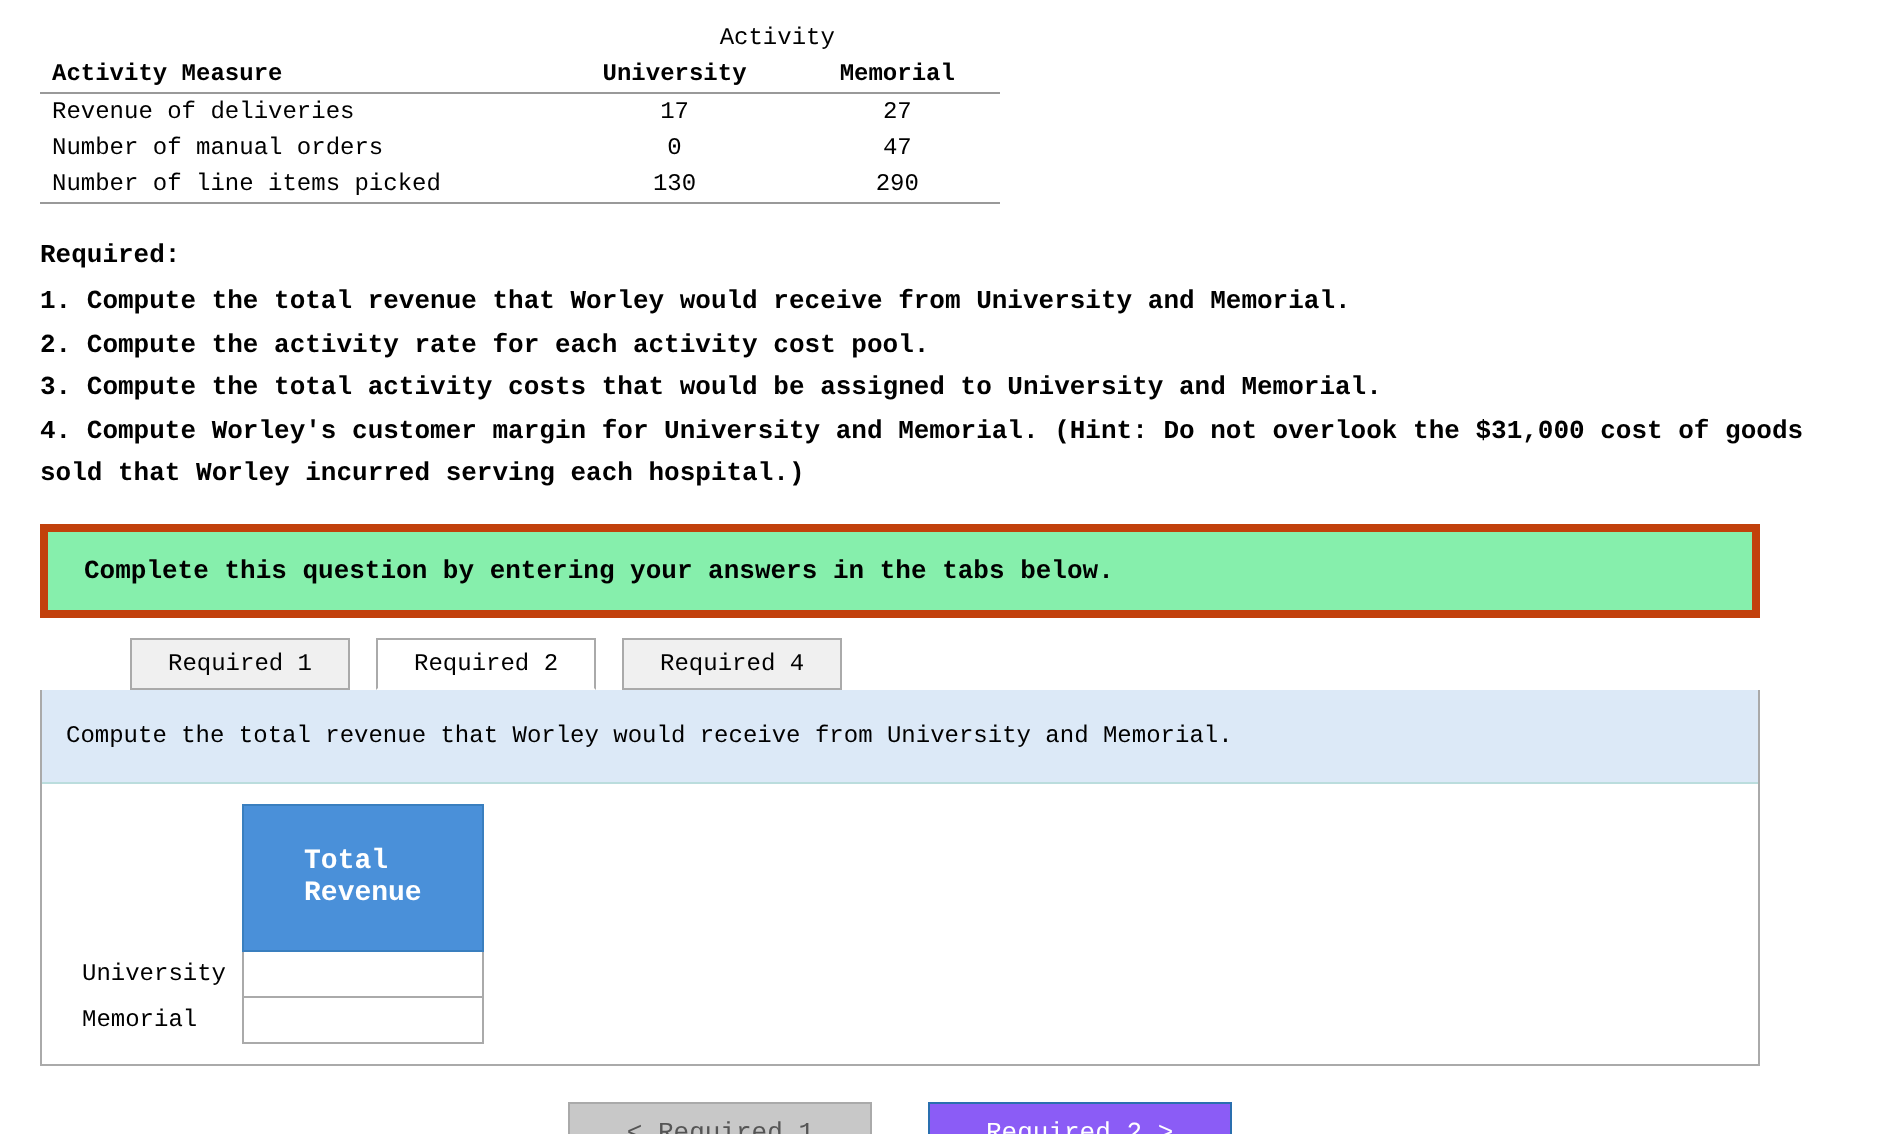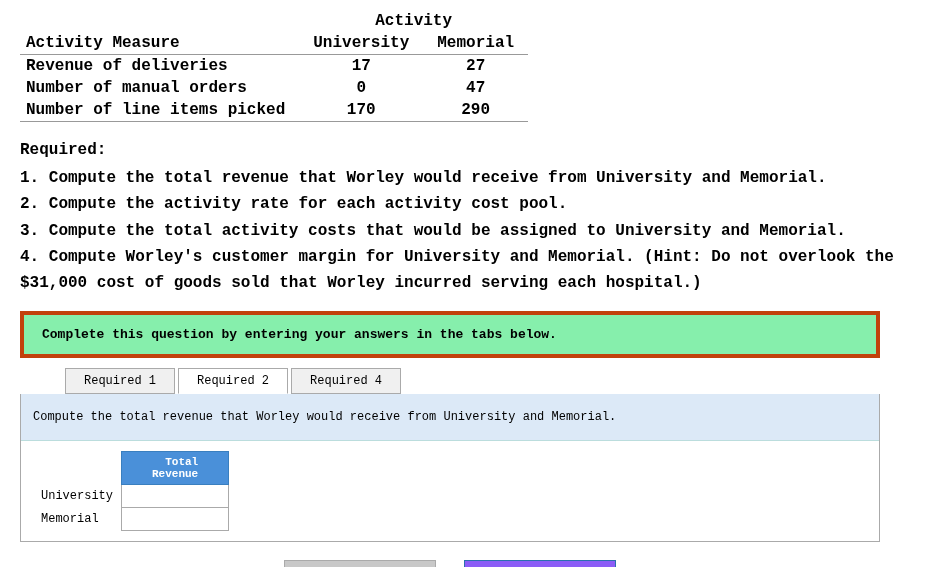--- a/index.html
+++ b/index.html
@@ -18,23 +18,22 @@
       margin-bottom: 16px;
     }
     .data-table {
       border-collapse: collapse;
       margin: 0 auto 0 0;
       min-width: 480px;
     }
     .data-table th, .data-table td {
       padding: 2px 14px;
       text-align: center;
-      font-size: 16px;
-      font-family: 'Courier New', Courier, monospace;
-      font-weight: bold;
+      font-size: 12px;
+      font-family: 'Courier New', Courier, monospace;
     }
     .data-table th.left-header, .data-table td.left-col {
       text-align: left;
       padding-left: 6px;
     }
     .data-table thead tr:first-child th {
       border-bottom: none;
     }
     .data-table thead tr:nth-child(2) th {
       border-bottom: 1px solid #999;
@@ -49,21 +48,21 @@
       text-align: center;
       font-weight: normal;
     }
     .subheader-row th {
       border-bottom: 1px solid #999;
     }
 
     
     .required-section {
       margin-bottom: 14px;
-      font-size: 16px;
+      font-size: 13px;
       line-height: 1.6;
     }
     .required-section .req-title {
       font-weight: bold;
       margin-bottom: 2px;
     }
     .required-section ol {
       list-style: none;
       padding: 0;
       font-weight: bold;
@@ -84,21 +83,21 @@
     }
 
     
     .tabs-wrapper {
       max-width: 860px;
       margin-top: 10px;
     }
     .tab-list {
       display: flex;
       border-bottom: none;
-      gap: 2px;
+      gap: 12px;
       padding-left: 45px;
     }
     .tab-item {
       border: 1px solid #aaa;
       padding: 5px 18px;
       cursor: pointer;
       background: #f0f0f0;
       font-size: 12px;
       font-family: 'Courier New', Courier, monospace;
       margin-right: 1px;
@@ -125,25 +124,25 @@
     }
 
     
     .answer-table {
       border-collapse: collapse;
       margin: 10px 12px;
     }
     .answer-table th {
       background: #4a90d9;
       color: #fff;
-      padding: 4px 30px;
-      font-size: 11px;
+      padding: 20px 30px;
+      font-size: 14px;
       font-family: 'Courier New', Courier, monospace;
       border: 1px solid #3a7fbf;
-      text-align: right;
+      text-align: left;
     }
     .answer-table td.row-label {
       font-size: 12px;
       font-family: 'Courier New', Courier, monospace;
       padding: 3px 8px;
       width: 80px;
     }
     .answer-table td.input-cell {
       border: 1px solid #aaa;
       padding: 0;
@@ -210,21 +209,21 @@
     <td>17</td>
     <td>27</td>
   </tr>
         <tr>
     <td class="left-col">Number of manual orders</td>
     <td>0</td>
     <td>47</td>
   </tr>
         <tr class="bottom-border">
     <td class="left-col">Number of line items picked</td>
-    <td>170</td>
+    <td>130</td>
     <td>290</td>
   </tr>
       </tbody>
   </table>
 </div>
 
 <div class="required-section">
   <div class="req-title">Required:</div>
   <ol id="required-items-list">
   <li>1. Compute the total revenue that Worley would receive from University and Memorial.</li>

